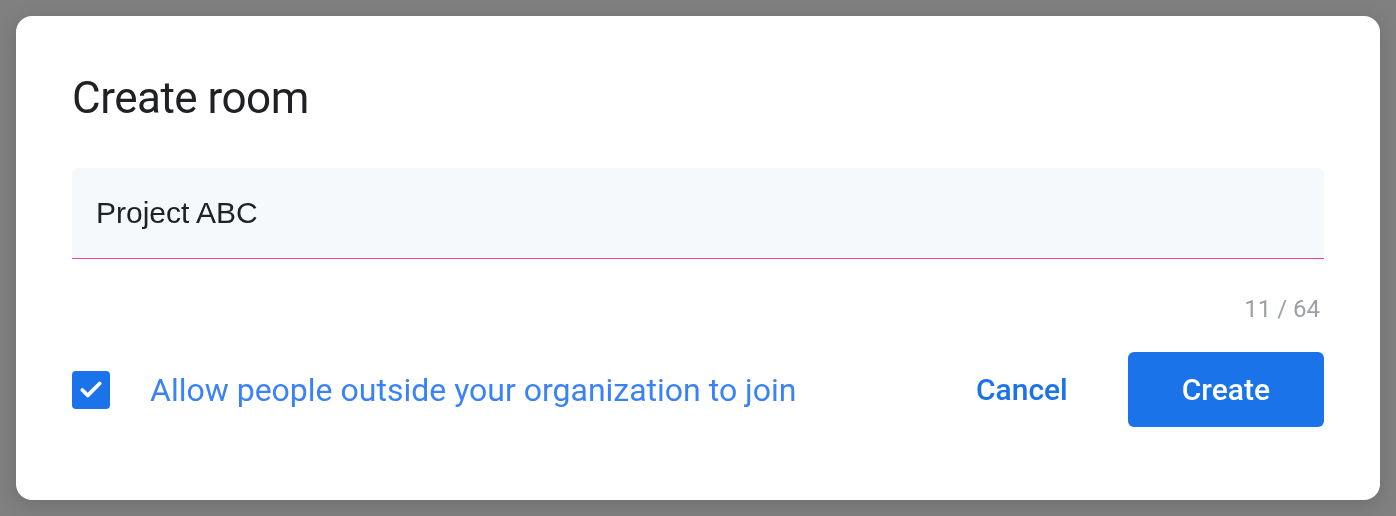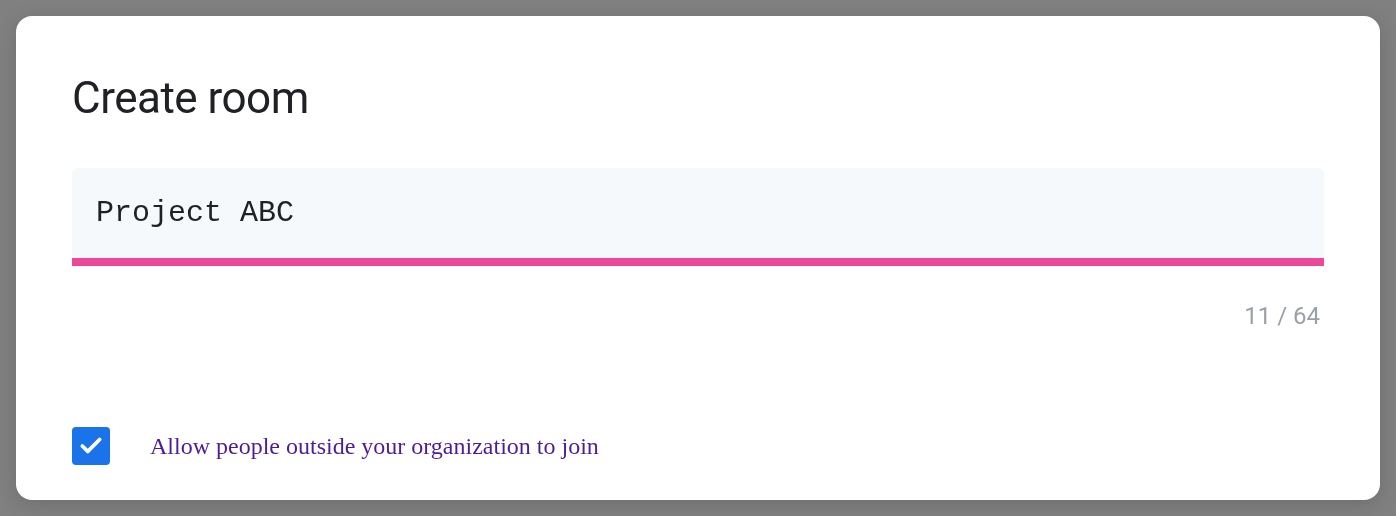--- a/index.html
+++ b/index.html
@@ -17,21 +17,21 @@
       align-items: center;
       justify-content: center;
       padding: 16px;
     }
     
     .dialog {
       background: #ffffff;
       border-radius: 16px;
       width: 100%;
       height: 100%;
-      padding: 56px 56px 35px 56px;
+      padding: 56px 56px 73px 56px;
       display: flex;
       flex-direction: column;
       box-shadow: 0 4px 20px rgba(0,0,0,0.15);
     }
     
     .dialog-title {
       font-size: 44px;
       font-weight: 400;
       color: #202124;
       margin-bottom: 44px;
@@ -40,27 +40,27 @@
     
     .input-container {
       position: relative;
       margin-bottom: 8px;
     }
     
     .room-input {
       width: 100%;
       background: #f6f9fc;
       border: none;
-      border-bottom: 8px solid #ec4899;
+      border-bottom: 1px solid #ec4899;
       border-top-left-radius: 6px;
       border-top-right-radius: 6px;
       padding: 28px 24px;
       font-size: 30px;
       color: #202124;
-      font-family: Liberation Mono, monospace;
+      font-family: Liberation Sans, sans-serif;
       outline: none;
     }
     
     .char-counter {
       text-align: right;
       font-size: 24px;
       color: #9aa0a6;
       margin-top: 28px;
       padding-right: 4px;
     }
@@ -93,24 +93,23 @@
       cursor: pointer;
       flex-shrink: 0;
     }
     
     .checkbox svg {
       width: 26px;
       height: 26px;
     }
     
     .checkbox-label {
-      font-size: 24px;
-      color: #4c1d95;
+      font-size: 32px;
+      color: #3b82f6;
       cursor: pointer;
-      font-family: Liberation Serif, serif;
     }
     
     .button-group {
       display: flex;
       align-items: center;
       gap: 48px;
     }
     
     .btn-cancel {
       background: none;
@@ -151,14 +150,18 @@
   <div class="footer">
     <div class="checkbox-wrapper">
       <div class="checkbox">
         <svg viewBox="0 0 24 24" fill="none" stroke="#ffffff" stroke-width="3.5" stroke-linecap="round" stroke-linejoin="round">
           <polyline points="4 12 9 17 20 6"></polyline>
         </svg>
       </div>
       <label class="checkbox-label">Allow people outside your organization to join</label>
     </div>
 
+    <div class="button-group">
+      <button class="btn-cancel">Cancel</button>
+      <button class="btn-create">Create</button>
+    </div>
   </div>
 </div>
 
 </body></html>

